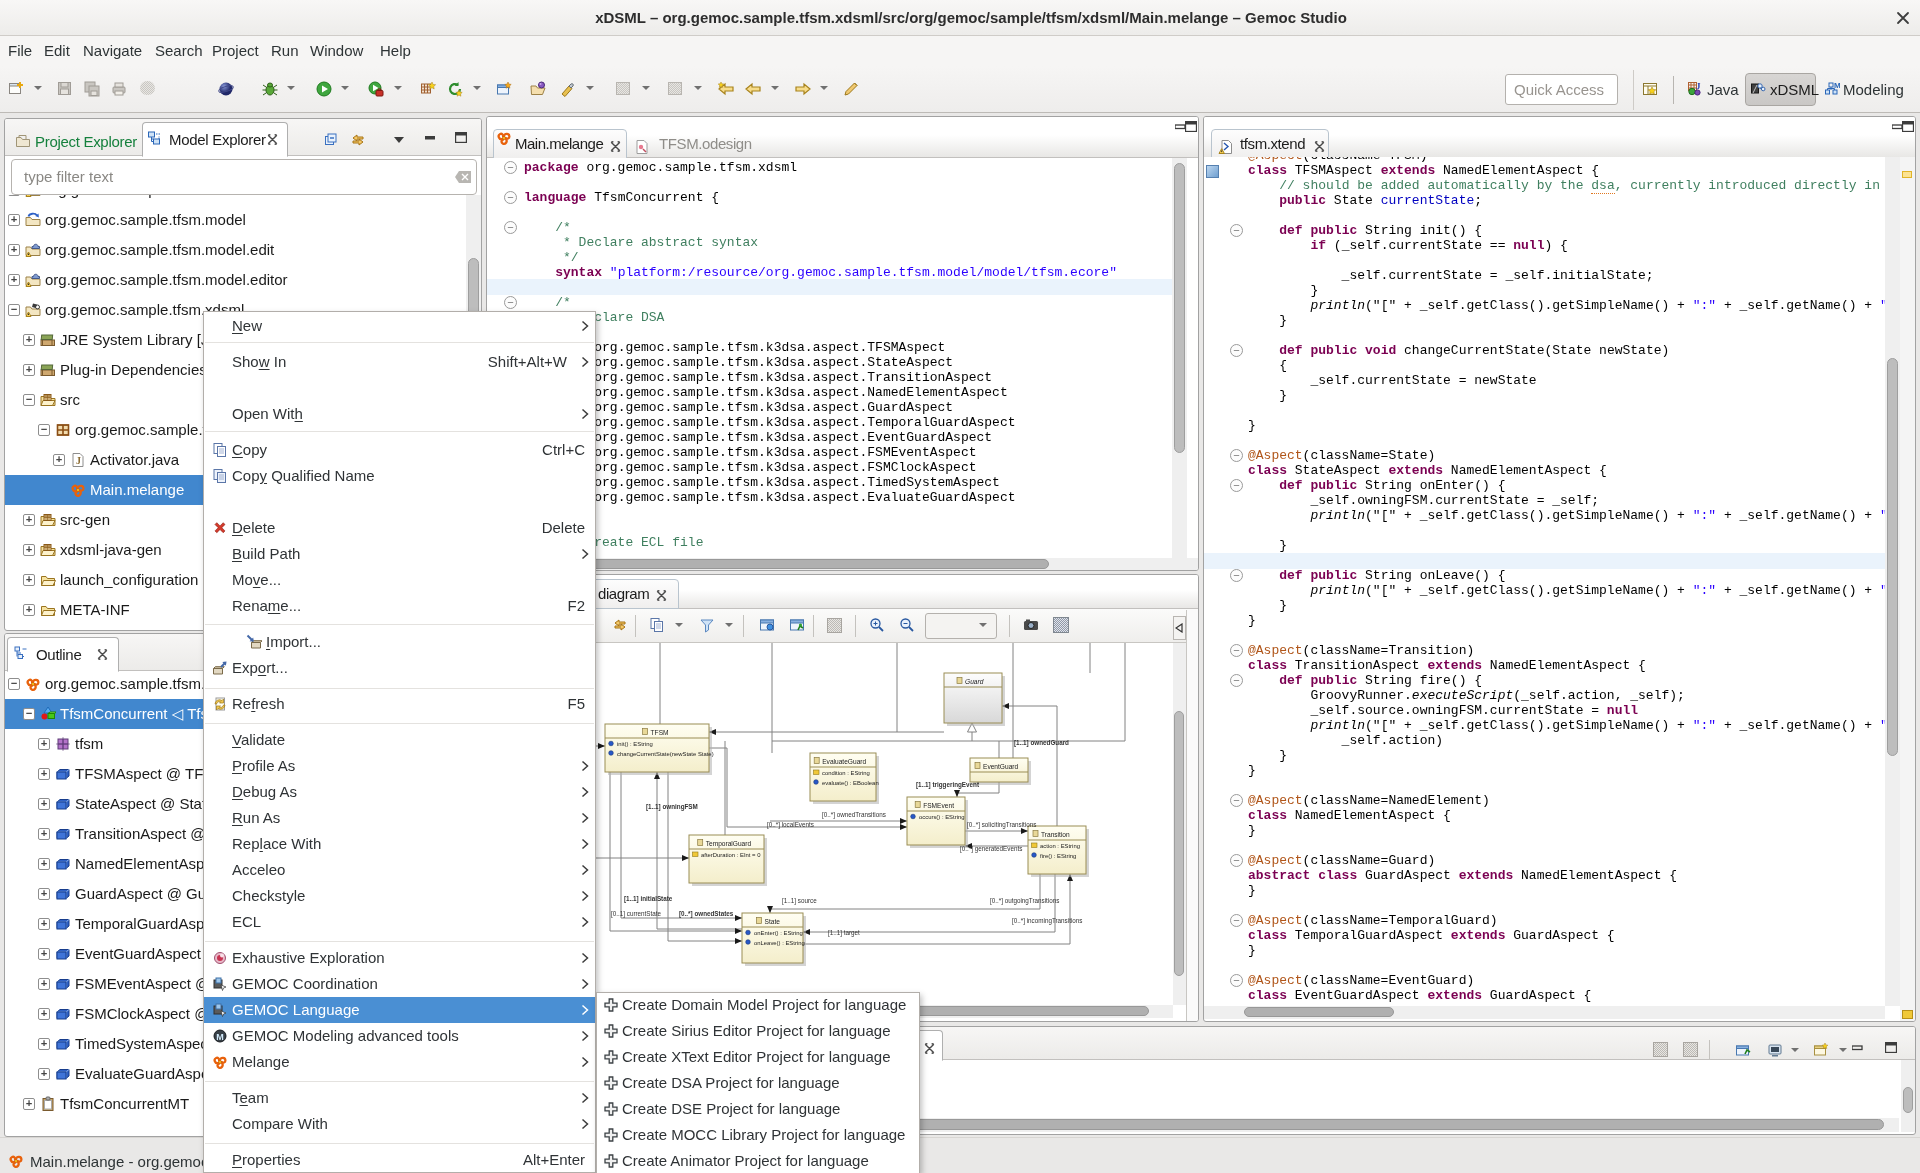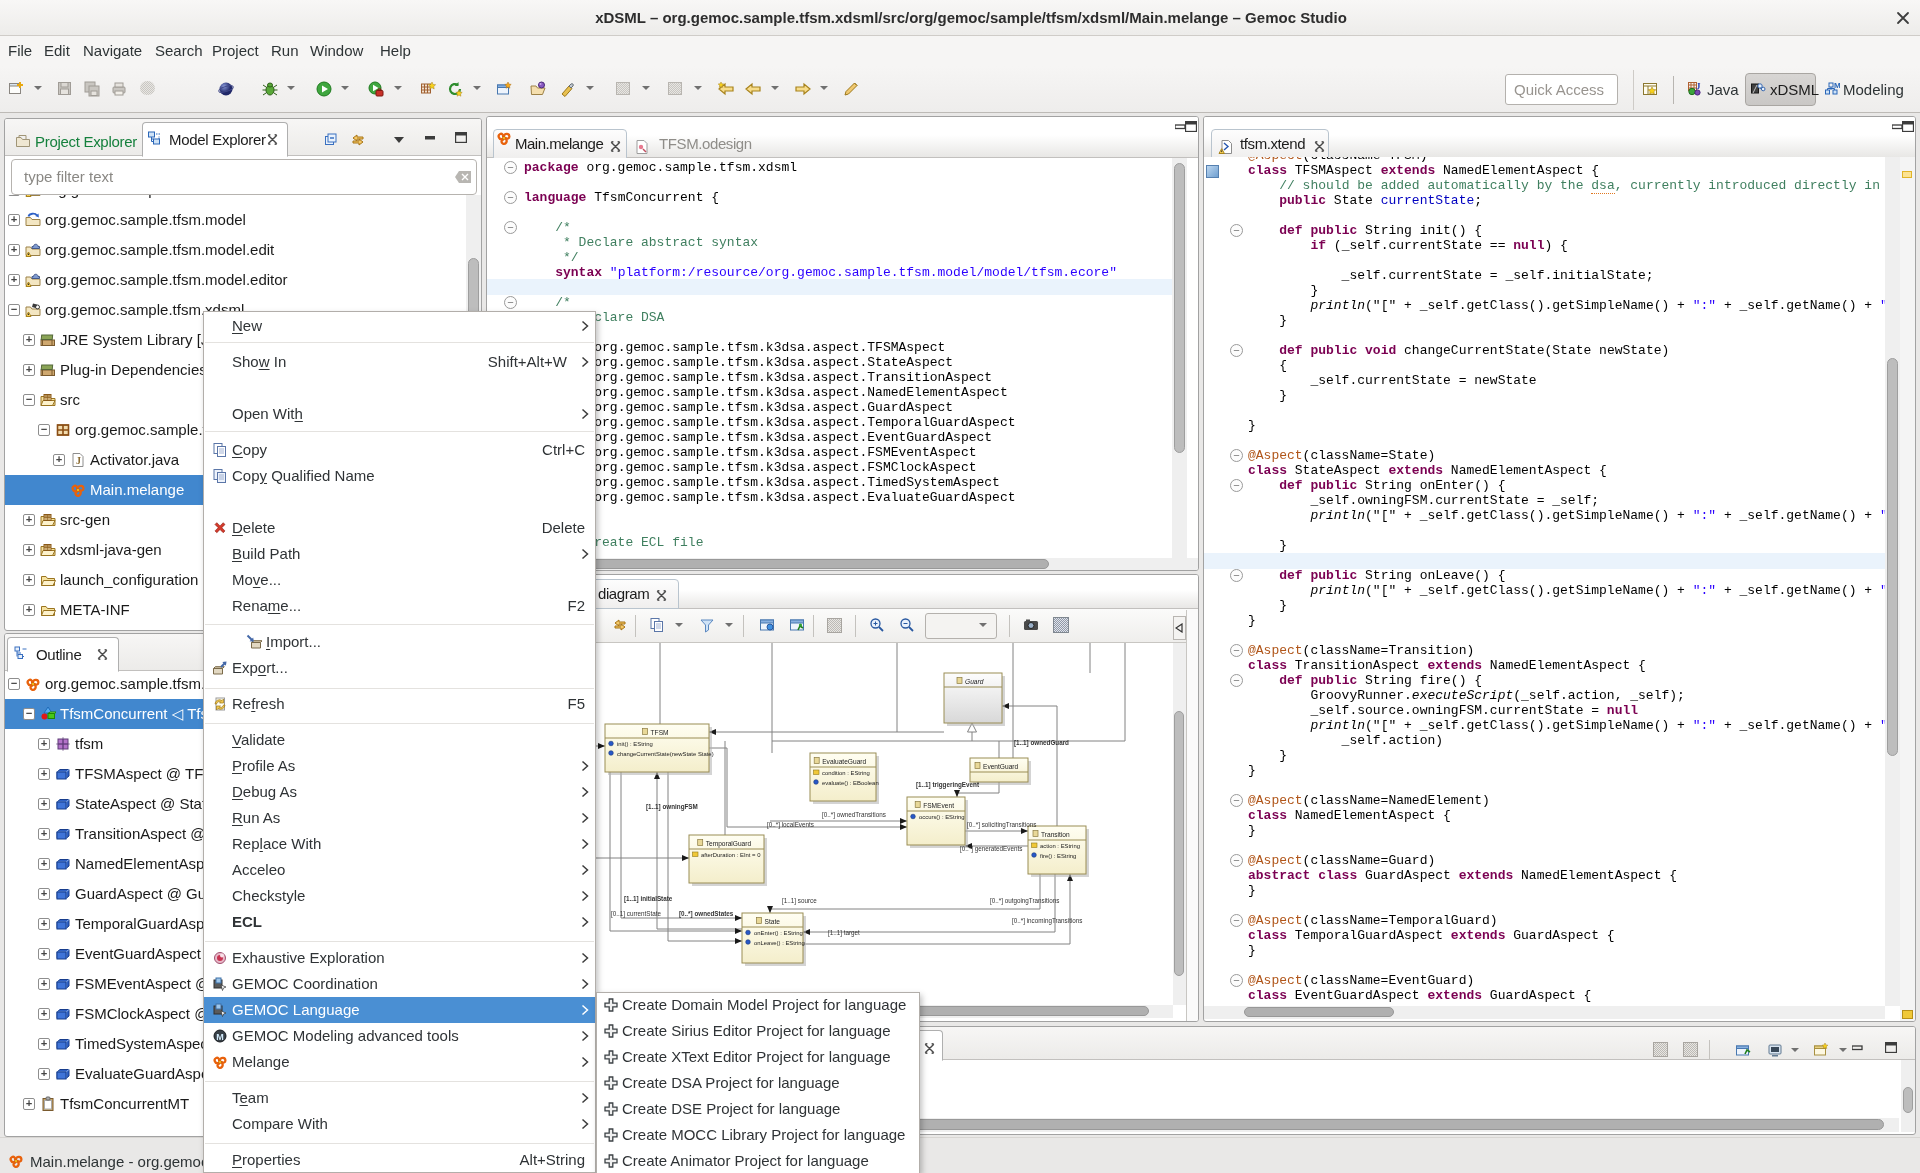--- a/index.html
+++ b/index.html
@@ -1030,21 +1030,21 @@
       <svg class="arr" width="8" height="12" viewBox="0 0 8 12">
         <path d="M1.5 1.5 L6.5 6 1.5 10.5" fill="none" stroke="#3c3c3c" stroke-width="1.5"></path>
       </svg>
     </div>
     <div class="mi" style="top:571px;">
       <span style="position:absolute;left:28px">Checkstyle</span>
       <svg class="arr" width="8" height="12" viewBox="0 0 8 12">
         <path d="M1.5 1.5 L6.5 6 1.5 10.5" fill="none" stroke="#3c3c3c" stroke-width="1.5"></path>
       </svg>
     </div>
-    <div class="mi" style="top:597px;font-weight:bold;">
+    <div class="mi" style="top:597px;">
       <span style="position:absolute;left:28px">ECL</span>
       <svg class="arr" width="8" height="12" viewBox="0 0 8 12">
         <path d="M1.5 1.5 L6.5 6 1.5 10.5" fill="none" stroke="#3c3c3c" stroke-width="1.5"></path>
       </svg>
     </div>
     <div class="msep" style="top:629px"></div>
     <div class="mi" style="top:633px;">
       <svg class="ic" style="left:8px;top:5px" width="16" height="16" viewBox="0 0 16 16">
         <circle cx="8" cy="8" r="5.5" fill="#e8b8c8" stroke="#a05070"></circle>
         <path d="M5 8 a3 3 0 0 1 6 0 a3 3 0 0 1 -6 0" fill="#c83250"></path>
@@ -1110,21 +1110,21 @@
     </div>
     <div class="mi" style="top:773px;">
       <span style="position:absolute;left:28px">T<u>e</u>am</span>
       <svg class="arr" width="8" height="12" viewBox="0 0 8 12">
         <path d="M1.5 1.5 L6.5 6 1.5 10.5" fill="none" stroke="#3c3c3c" stroke-width="1.5"></path>
       </svg>
     </div>
     <div class="msep" style="top:831px"></div>
     <div class="mi" style="top:835px;">
       <span style="position:absolute;left:28px"><u>P</u>roperties</span>
-      <span class="sc" style="right:10px">Alt+String</span>
+      <span class="sc" style="right:10px">Alt+Enter</span>
     </div>
   </div>
 <div class="p" style="left:596px;top:992px;width:324px;height:181px;background:#fff;border:1px solid #b2aeaa;border-bottom:none;box-shadow:2px 3px 6px rgba(0,0,0,0.25);z-index:1001">
     <div class="mi" style="top:-1px">
       <svg class="ic" style="left:6px;top:5px" width="16" height="16" viewBox="0 0 16 16">
         <path d="M6.2 2 h3.6 v4.2 H14 v3.6 H9.8 V14 H6.2 V9.8 H2 V6.2 h4.2 z" fill="#f0f0f0" stroke="#3c4246" stroke-width="1.3"></path>
       </svg>
       <span style="position:absolute;left:25px">Create Domain Model Project for language</span>
     </div>
     <div class="mi" style="top:25px">

